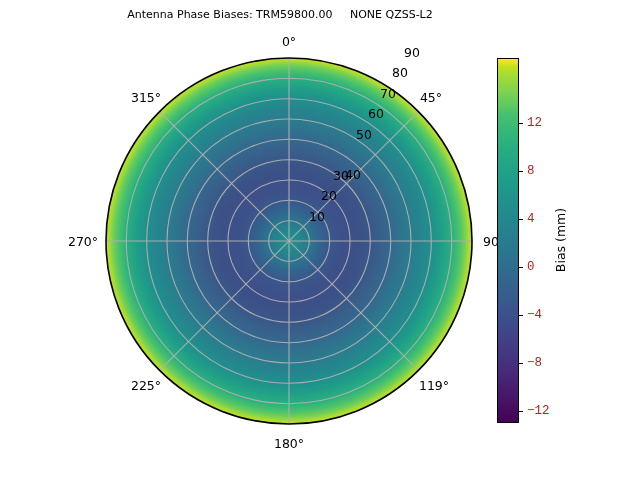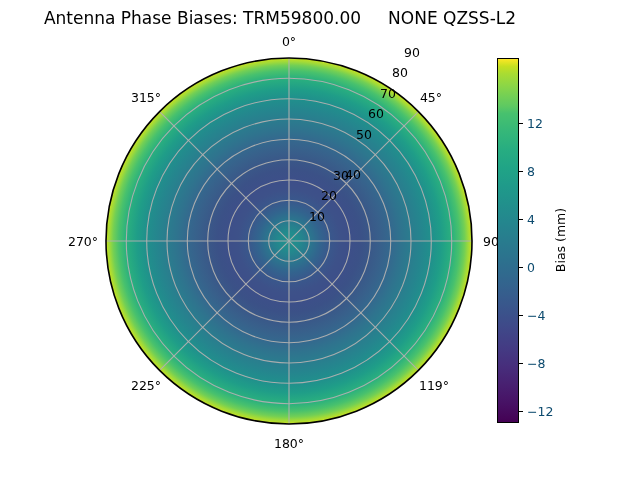--- a/index.html
+++ b/index.html
@@ -16,21 +16,21 @@
     overflow: hidden;
   }
 
   
   #plot-title {
     position: absolute;
     left: 0;
     top: 8px;
     width: 560px;
     text-align: center;
-    font-size: 17px;
+    font-size: 11px;
     color: #000000;
     white-space: pre;
   }
 
   
   #polar-axes {
     position: absolute;
     left: 105px;
     top: 57px;
     width: 368px;
@@ -108,23 +108,24 @@
     position: absolute;
     left: 22px;
     width: 4px;
     height: 1px;
     background: #000000;
   }
   .cbar-tick-label {
     position: absolute;
     left: 30px;
     font-size: 12.5px;
-    color: #0c4a6e;
+    color: #b91c1c;
     transform: translateY(-50%);
     white-space: nowrap;
+    font-family: Liberation Mono, monospace;
   }
   #colorbar-title {
     position: absolute;
     left: 560px;
     top: 240px;
     font-size: 12.5px;
     color: #000000;
     white-space: nowrap;
     transform-origin: 50% 50%;
     transform: translate(-50%, -50%) rotate(-90deg);

